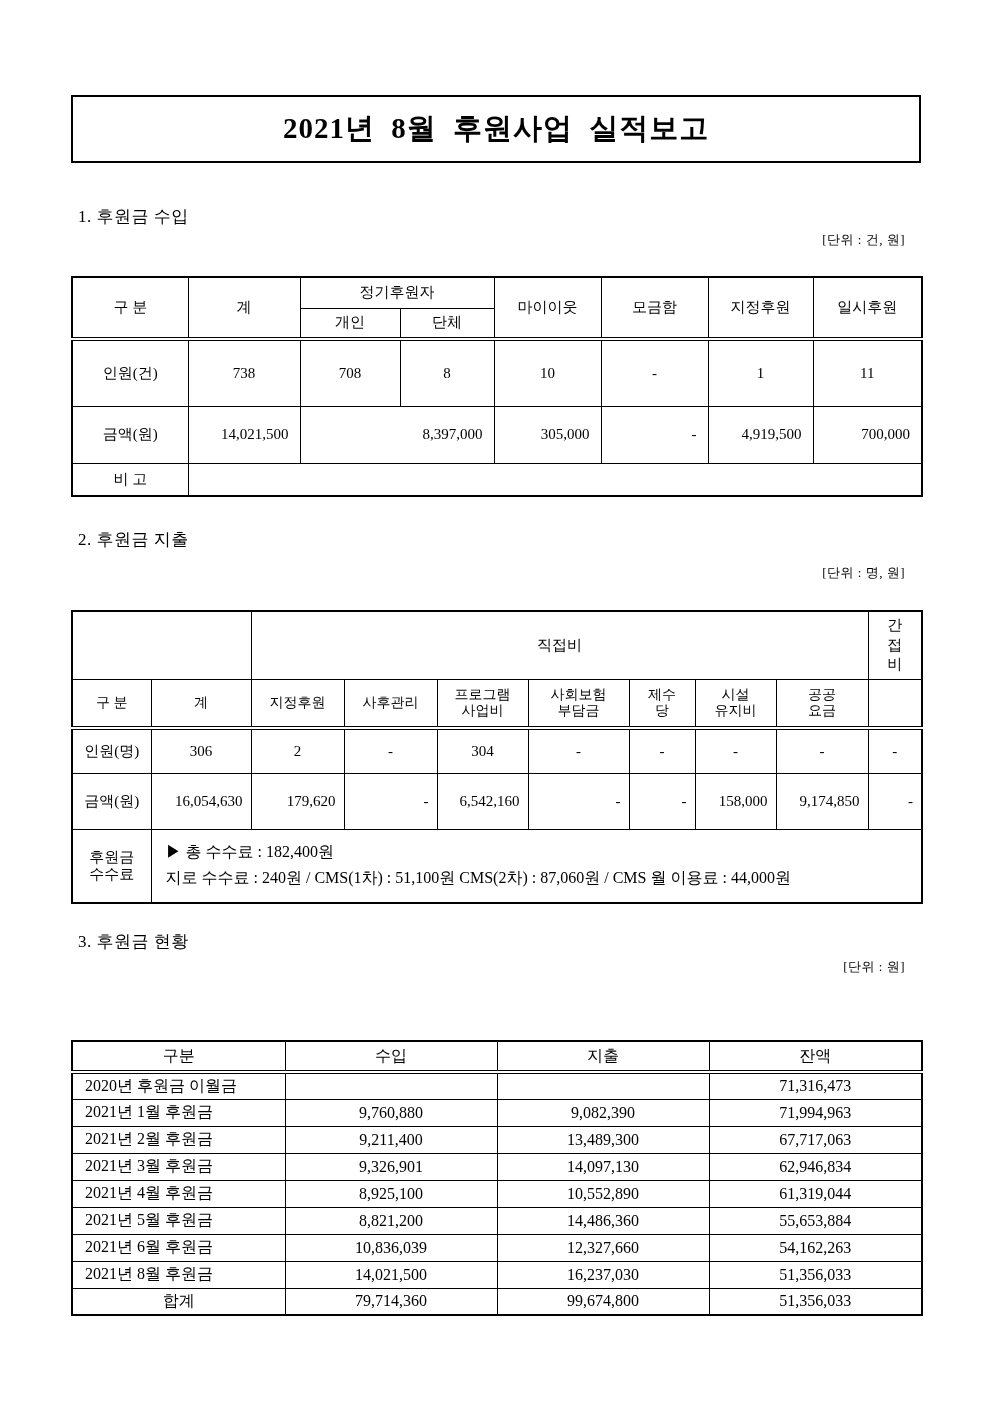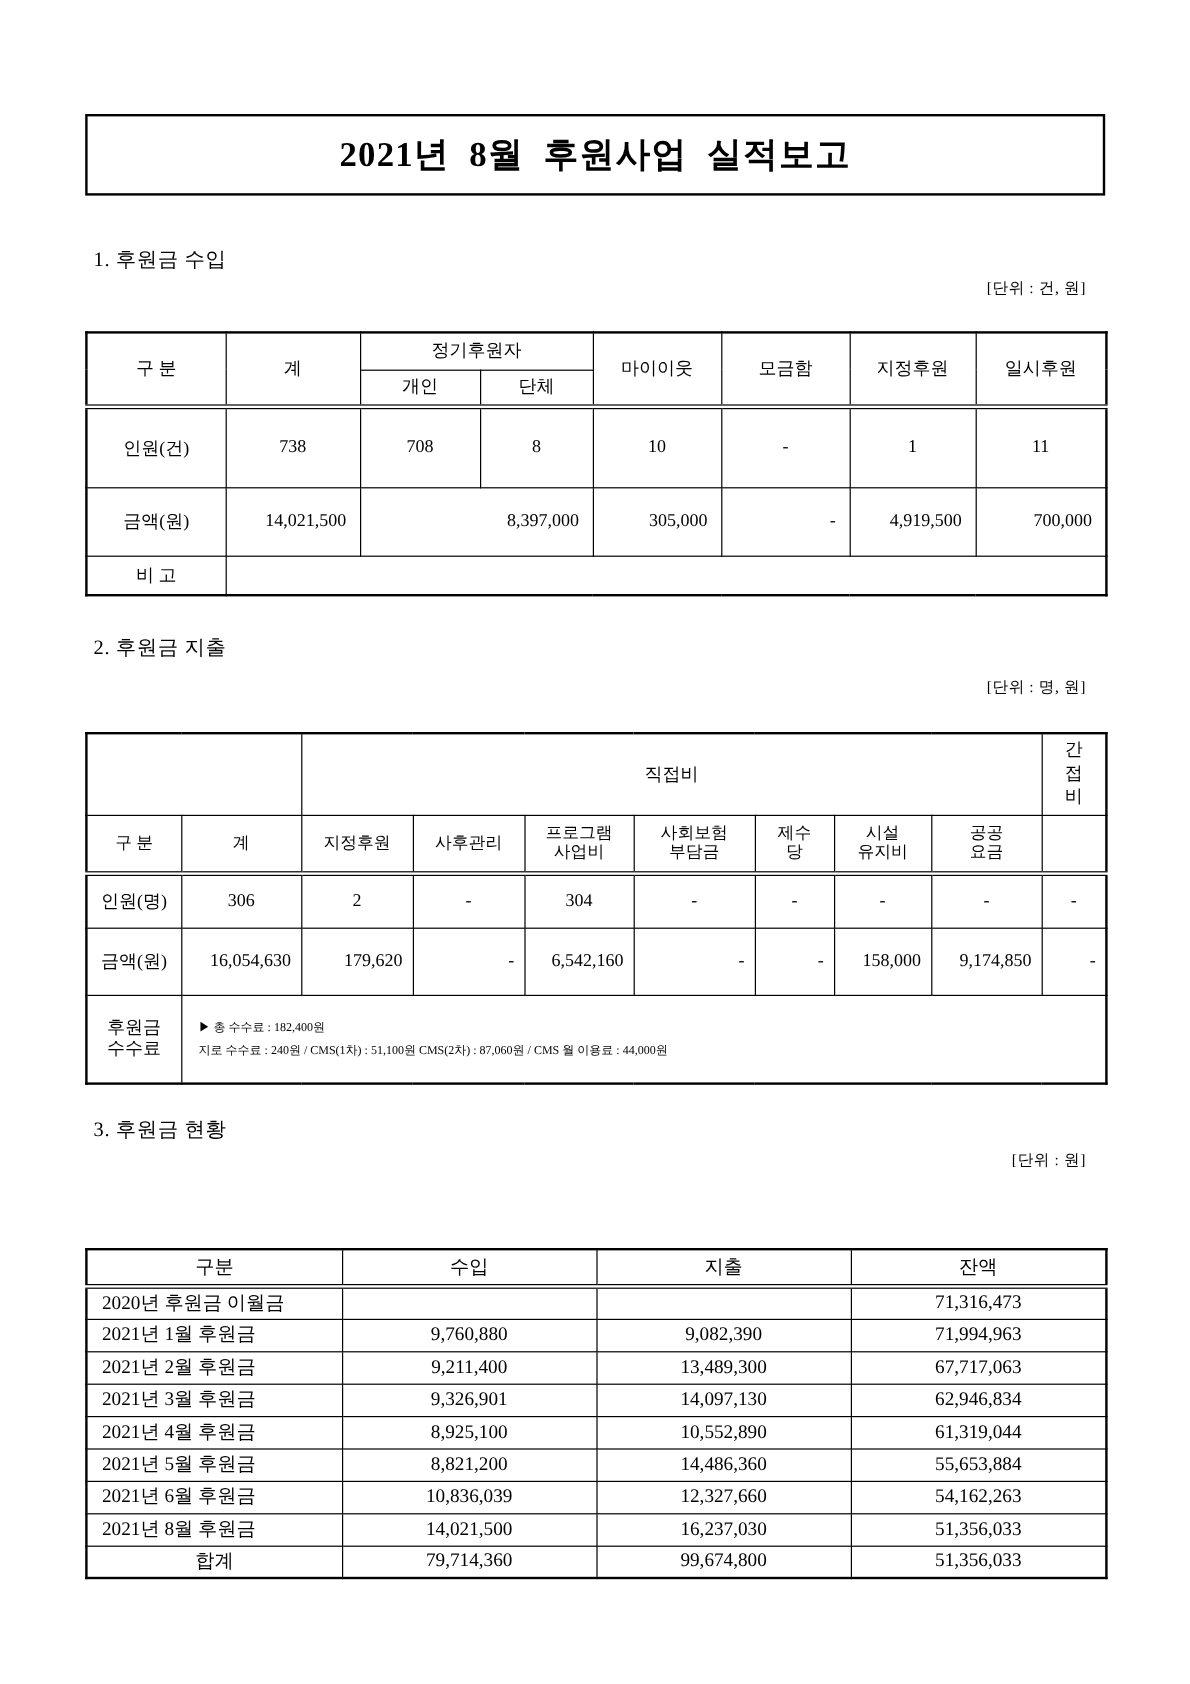--- a/index.html
+++ b/index.html
@@ -73,21 +73,21 @@
   #t2 .r-amount { height: 56px; }
   #t2 .r-fee { height: 74px; }
   .vert {
     display: block;
     width: 17px;
     margin: 0 auto;
     word-break: break-all;
     line-height: 1.3;
     font-size: 15px;
   }
-  .fee-cell { text-align: left; padding: 6px 4px 6px 14px; font-size: 10px; }
+  .fee-cell { text-align: left; padding: 6px 4px 6px 14px; font-size: 16px; }
   .fee-cell div { white-space: nowrap; }
   .fee-cell .fee-l1 { margin-bottom: 5px; }
   
   #t3 { top: 1040px; width: 850px; font-size: 16px; }
   #t3 .r-head { height: 31px; }
   #t3 tr { height: 27px; }
 </style>
 </head>
 <body>
 

